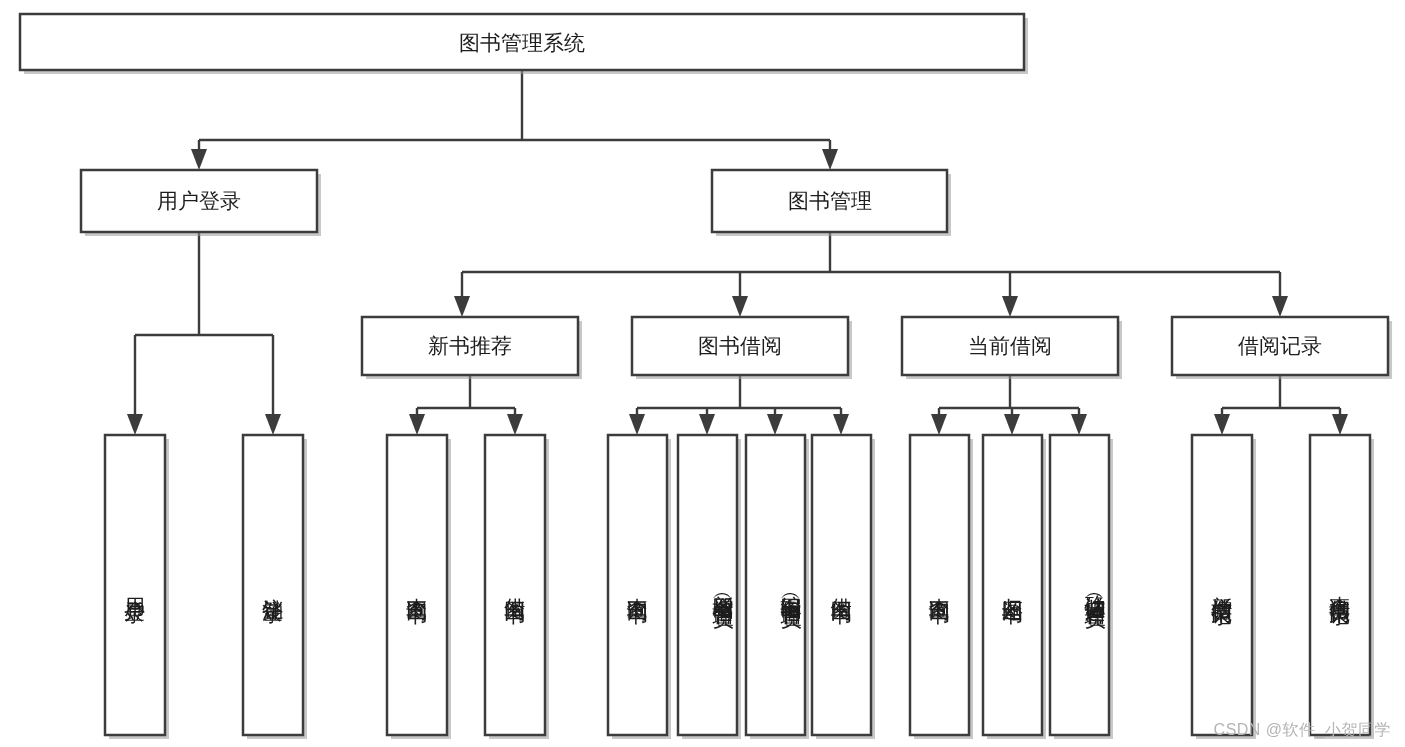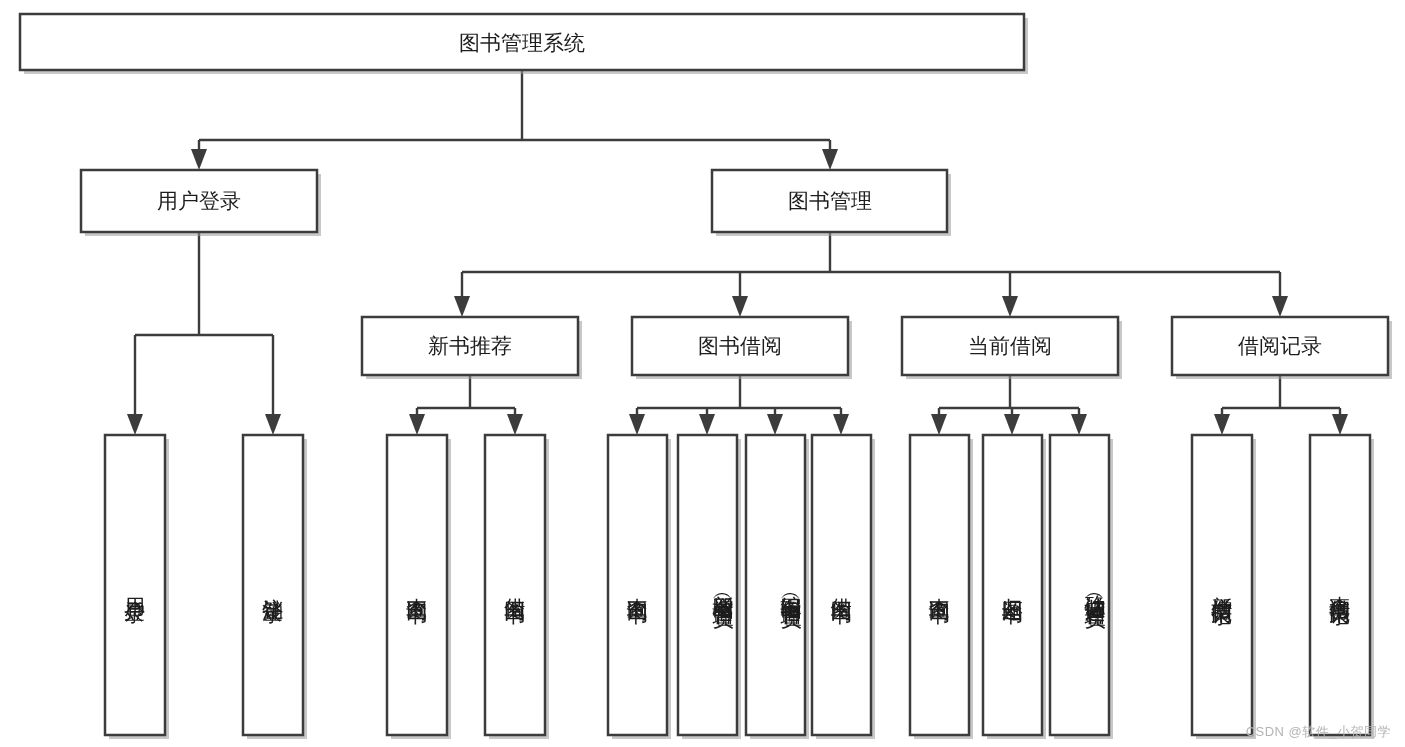--- a/index.html
+++ b/index.html
@@ -47,21 +47,21 @@
     fill: #1d1d1d;
     font-size: 21px;
     text-anchor: middle;
     dominant-baseline: middle;
   }
   .watermark {
     position: absolute;
     right: 14px;
     bottom: 6px;
     font-family: "Liberation Sans", "DejaVu Sans", sans-serif;
-    font-size: 13px;
+    font-size: 16px;
     color: #b4b4b4;
     white-space: nowrap;
     letter-spacing: 0.5px;
     user-select: none;
   }
 </style>
 </head>
 <body>
 
 <div id="diagram-root">

